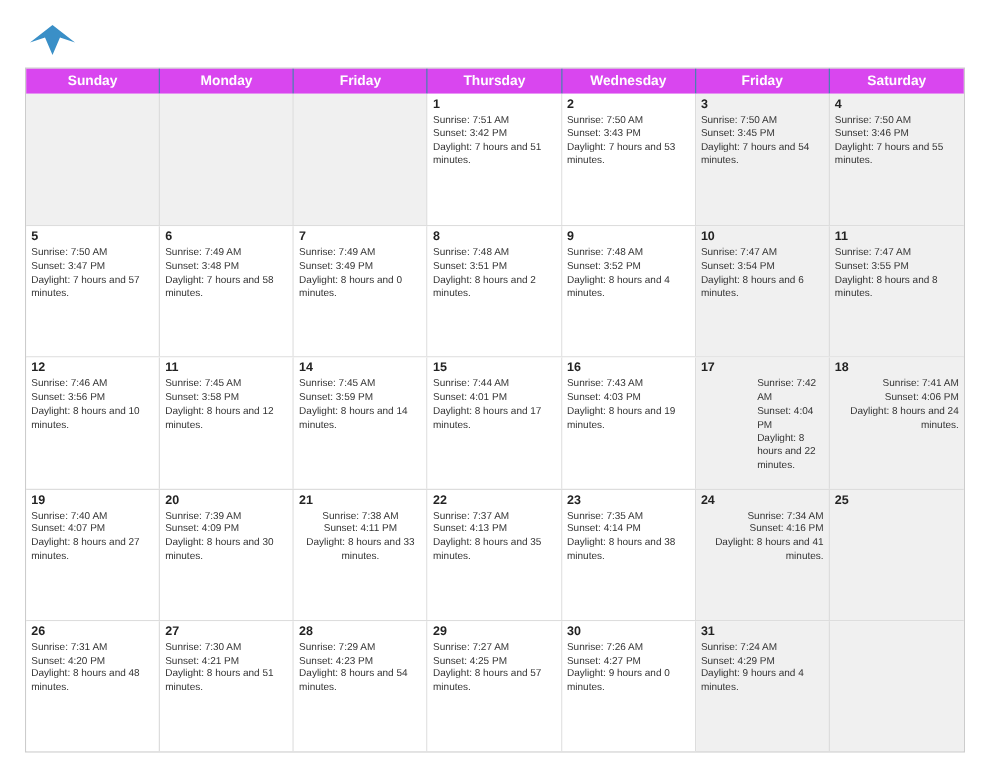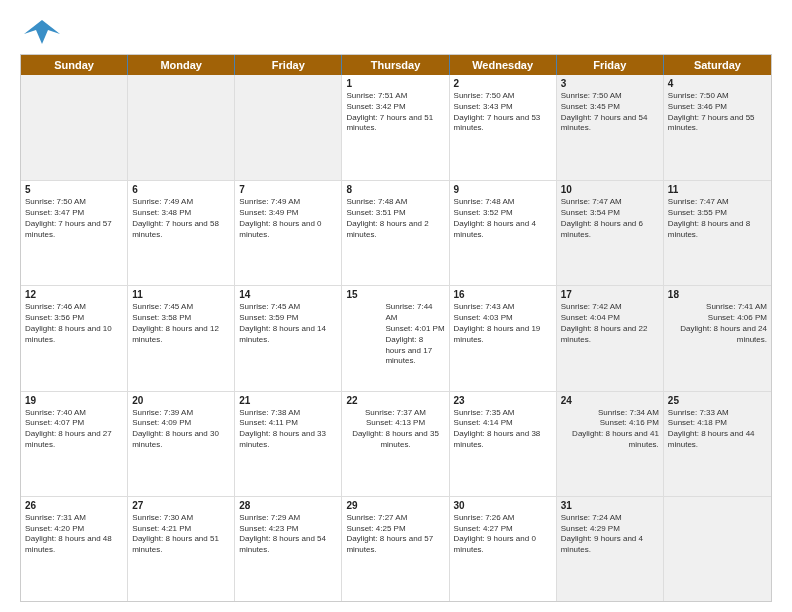--- a/index.html
+++ b/index.html
@@ -44,21 +44,21 @@
     }
     .calendar {
       border: 1px solid #ccc;
       flex: 1;
       display: flex;
       flex-direction: column;
     }
     .cal-header {
       display: grid;
       grid-template-columns: repeat(7, 1fr);
-      background: #a16207;
+      background: #d946ef;
     }
     .cal-header-cell {
       color: white;
       font-size: 11px;
       font-weight: bold;
       padding: 4px 4px;
       text-align: center;
       border-right: 1px solid #4a80b0;
     }
     .cal-header-cell:last-child { border-right: none; }
@@ -218,33 +218,33 @@
 Daylight: 8 hours and 12 minutes.</div>
           </div>
           <div class="cal-cell">
             <div class="day-num">14</div>
             <div class="cell-text" style="white-space: pre-line;">Sunrise: 7:45 AM
 Sunset: 3:59 PM
 Daylight: 8 hours and 14 minutes.</div>
           </div>
           <div class="cal-cell">
             <div class="day-num">15</div>
-            <div class="cell-text" style="white-space: pre-line; margin-left: 39px;">Sunrise: 7:44 AM
+            <div class="cell-text" style="white-space: pre-line;">Sunrise: 7:44 AM
 Sunset: 4:01 PM
 Daylight: 8 hours and 17 minutes.</div>
           </div>
           <div class="cal-cell">
             <div class="day-num">16</div>
             <div class="cell-text" style="white-space: pre-line;">Sunrise: 7:43 AM
 Sunset: 4:03 PM
 Daylight: 8 hours and 19 minutes.</div>
           </div>
           <div class="cal-cell shaded">
             <div class="day-num">17</div>
-            <div class="cell-text" style="white-space: pre-line;">Sunrise: 7:42 AM
+            <div class="cell-text" style="white-space: pre-line; margin-left: 45px;">Sunrise: 7:42 AM
 Sunset: 4:04 PM
 Daylight: 8 hours and 22 minutes.</div>
           </div>
           <div class="cal-cell shaded">
             <div class="day-num">18</div>
             <div class="cell-text" style="white-space: pre-line; text-align: right;">Sunrise: 7:41 AM
 Sunset: 4:06 PM
 Daylight: 8 hours and 24 minutes.</div>
           </div>
         </div>
@@ -256,47 +256,44 @@
 Daylight: 8 hours and 27 minutes.</div>
           </div>
           <div class="cal-cell">
             <div class="day-num">20</div>
             <div class="cell-text" style="white-space: pre-line;">Sunrise: 7:39 AM
 Sunset: 4:09 PM
 Daylight: 8 hours and 30 minutes.</div>
           </div>
           <div class="cal-cell">
             <div class="day-num">21</div>
-            <div class="cell-text" style="white-space: pre-line;">Sunrise: 7:38 AM
+            <div class="cell-text" style="white-space: pre-line; text-align: center;">Sunrise: 7:38 AM
 Sunset: 4:11 PM
 Daylight: 8 hours and 33 minutes.</div>
           </div>
           <div class="cal-cell">
             <div class="day-num">22</div>
-            <div class="cell-text" style="white-space: pre-line; text-align: center;">Sunrise: 7:37 AM
+            <div class="cell-text" style="white-space: pre-line;">Sunrise: 7:37 AM
 Sunset: 4:13 PM
 Daylight: 8 hours and 35 minutes.</div>
           </div>
           <div class="cal-cell">
             <div class="day-num">23</div>
             <div class="cell-text" style="white-space: pre-line;">Sunrise: 7:35 AM
 Sunset: 4:14 PM
 Daylight: 8 hours and 38 minutes.</div>
           </div>
           <div class="cal-cell shaded">
             <div class="day-num">24</div>
             <div class="cell-text" style="white-space: pre-line; text-align: right;">Sunrise: 7:34 AM
 Sunset: 4:16 PM
 Daylight: 8 hours and 41 minutes.</div>
           </div>
           <div class="cal-cell shaded">
             <div class="day-num">25</div>
-            <div class="cell-text" style="white-space: pre-line;">Sunrise: 7:33 AM
-Sunset: 4:18 PM
-Daylight: 8 hours and 44 minutes.</div>
           </div>
         </div>
         <div class="cal-row">
           <div class="cal-cell">
             <div class="day-num">26</div>
             <div class="cell-text" style="white-space: pre-line;">Sunrise: 7:31 AM
 Sunset: 4:20 PM
 Daylight: 8 hours and 48 minutes.</div>
           </div>
           <div class="cal-cell">

